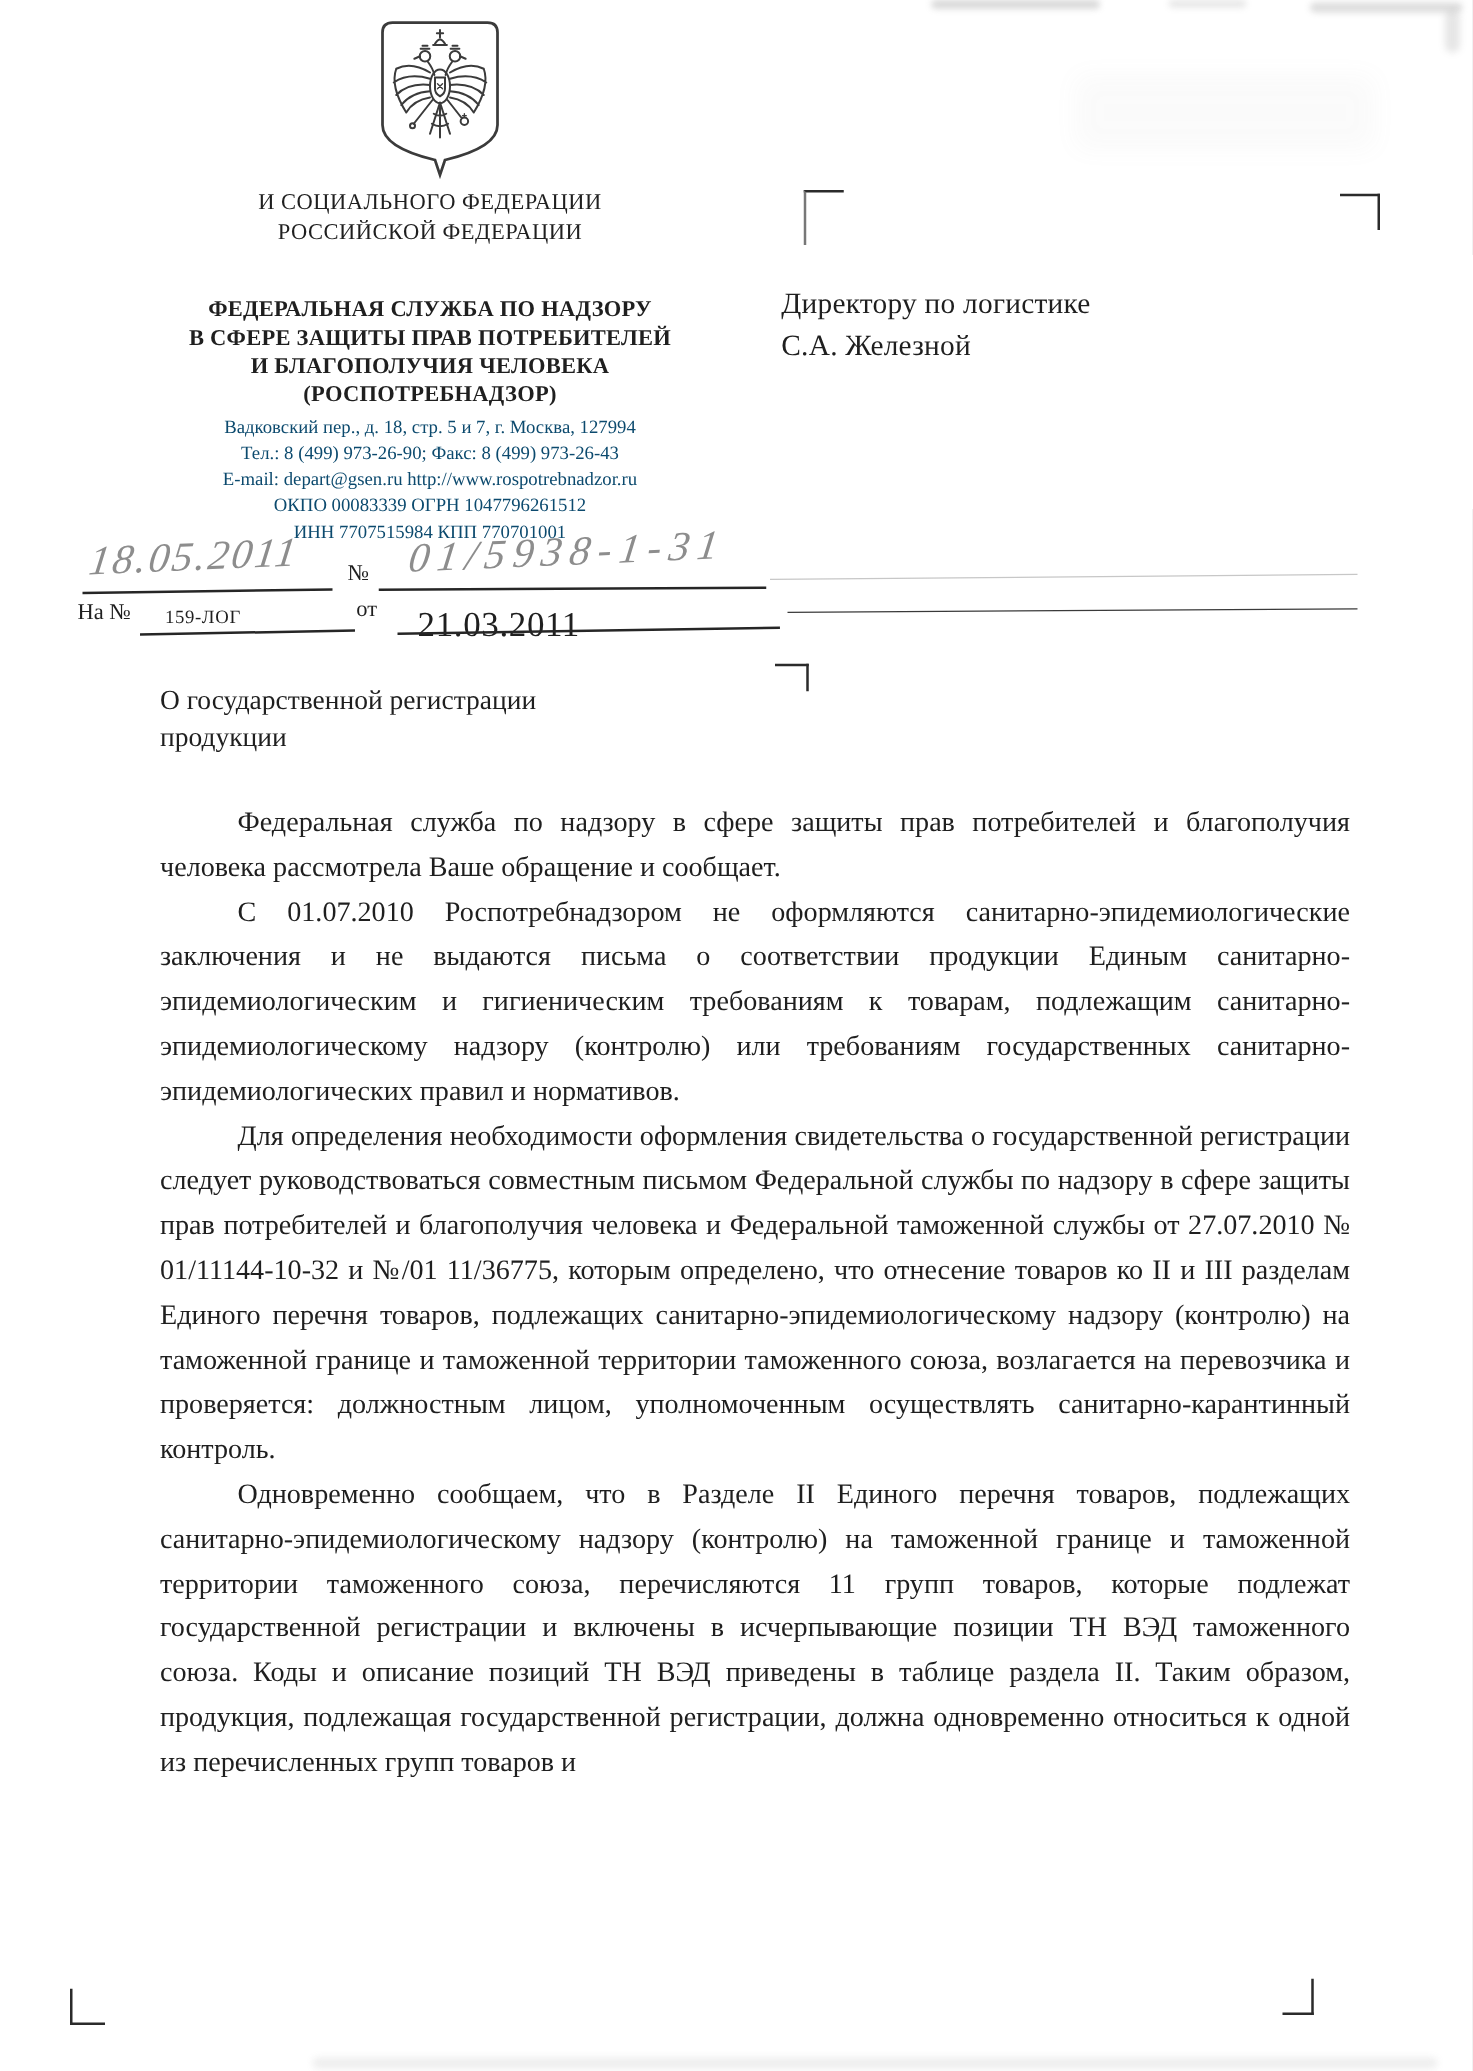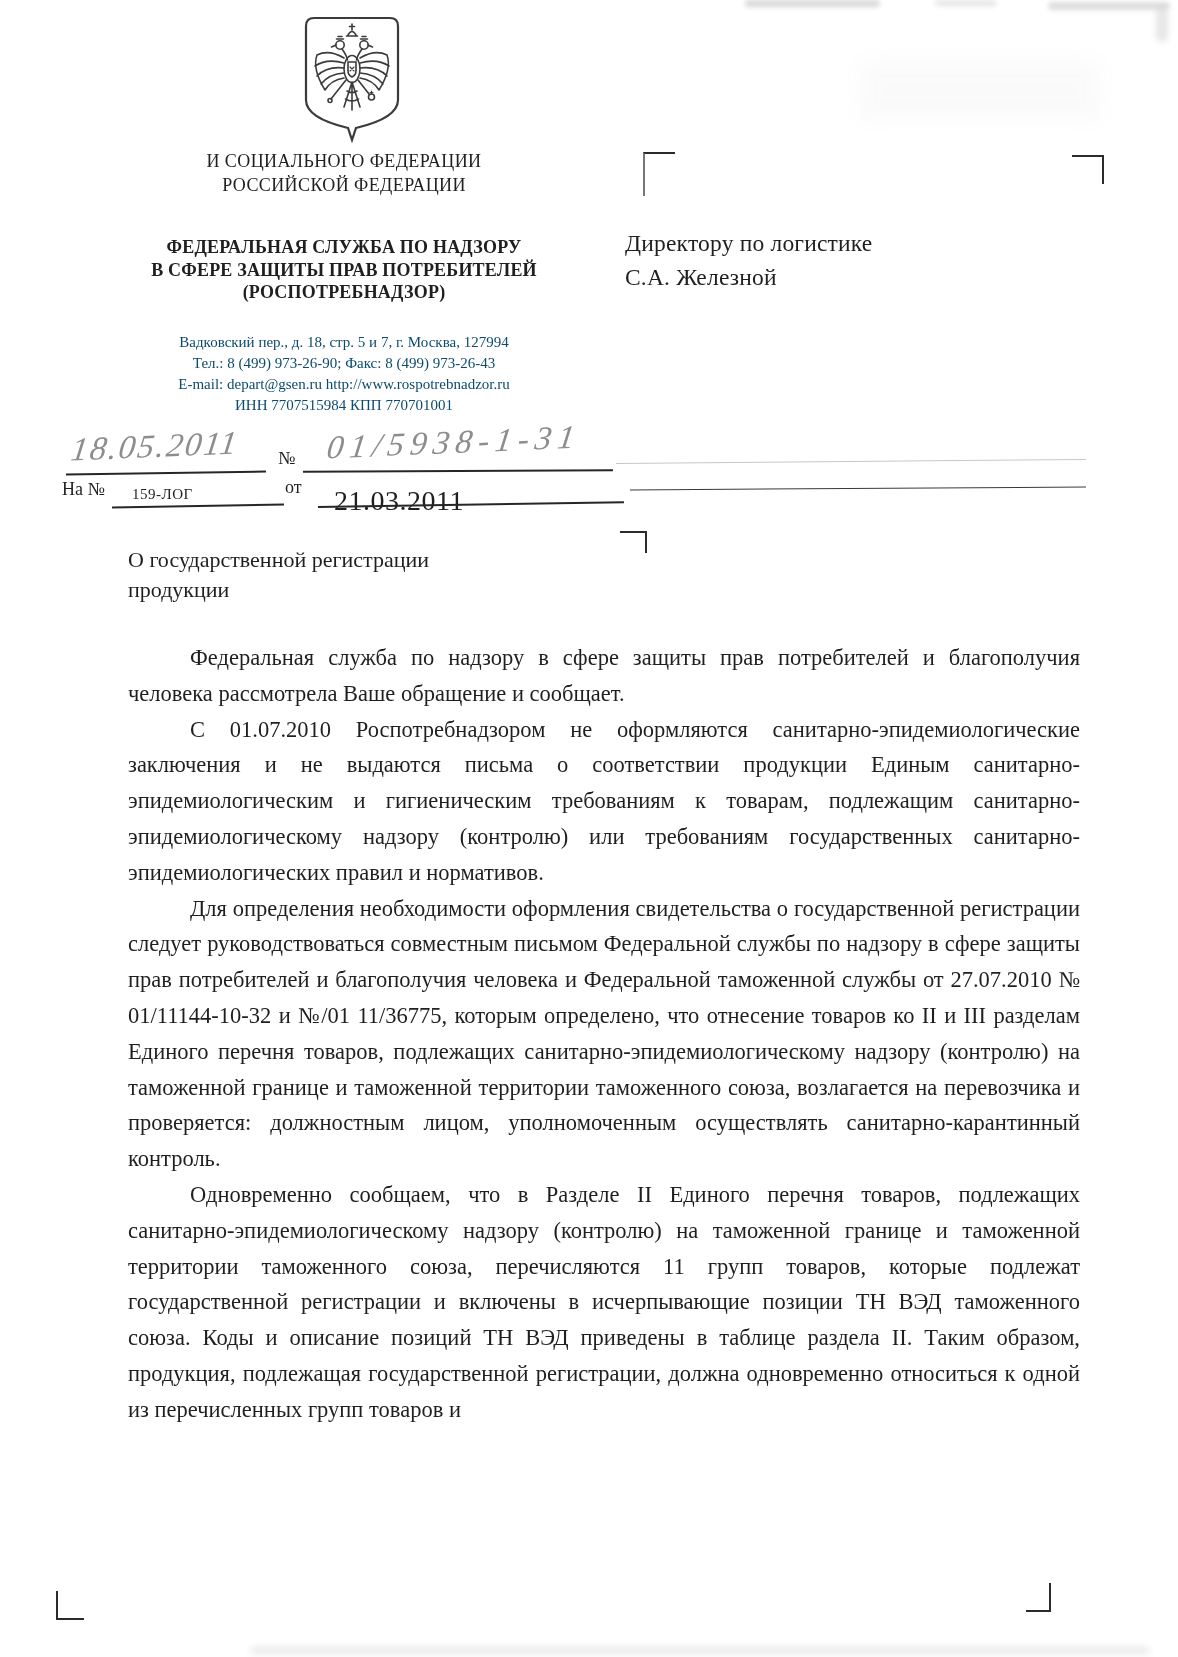--- a/index.html
+++ b/index.html
@@ -110,27 +110,29 @@
   </div>
 
   <div class="abs lh-col ministry">
     <div>И СОЦИАЛЬНОГО ФЕДЕРАЦИИ</div>
     <div>РОССИЙСКОЙ ФЕДЕРАЦИИ</div>
   </div>
 
   <div class="abs lh-col service">
     <div>ФЕДЕРАЛЬНАЯ СЛУЖБА ПО НАДЗОРУ</div>
     <div>В СФЕРЕ ЗАЩИТЫ ПРАВ ПОТРЕБИТЕЛЕЙ</div>
+    <div>И БЛАГОПОЛУЧИЯ ЧЕЛОВЕКА</div>
     <div>(РОСПОТРЕБНАДЗОР)</div>
   </div>
 
   <div class="abs lh-col contact">
     <div>Вадковский пер., д. 18, стр. 5 и 7,  г. Москва, 127994</div>
     <div>Тел.: 8 (499) 973-26-90; Факс: 8 (499) 973-26-43</div>
     <div>E-mail: depart@gsen.ru  http://www.rospotrebnadzor.ru</div>
+    <div>ОКПО 00083339  ОГРН 1047796261512</div>
     <div>ИНН 7707515984  КПП 770701001</div>
   </div>
 
   <div class="abs hw hw-date">18.05.2011</div>
   <div class="abs no-sign">№</div>
   <div class="abs hw hw-number">01/5938-1-31</div>
   <div class="abs rule rule-date"></div>
   <div class="abs rule rule-number"></div>
   <div class="abs rule-number-ext"></div>
 

